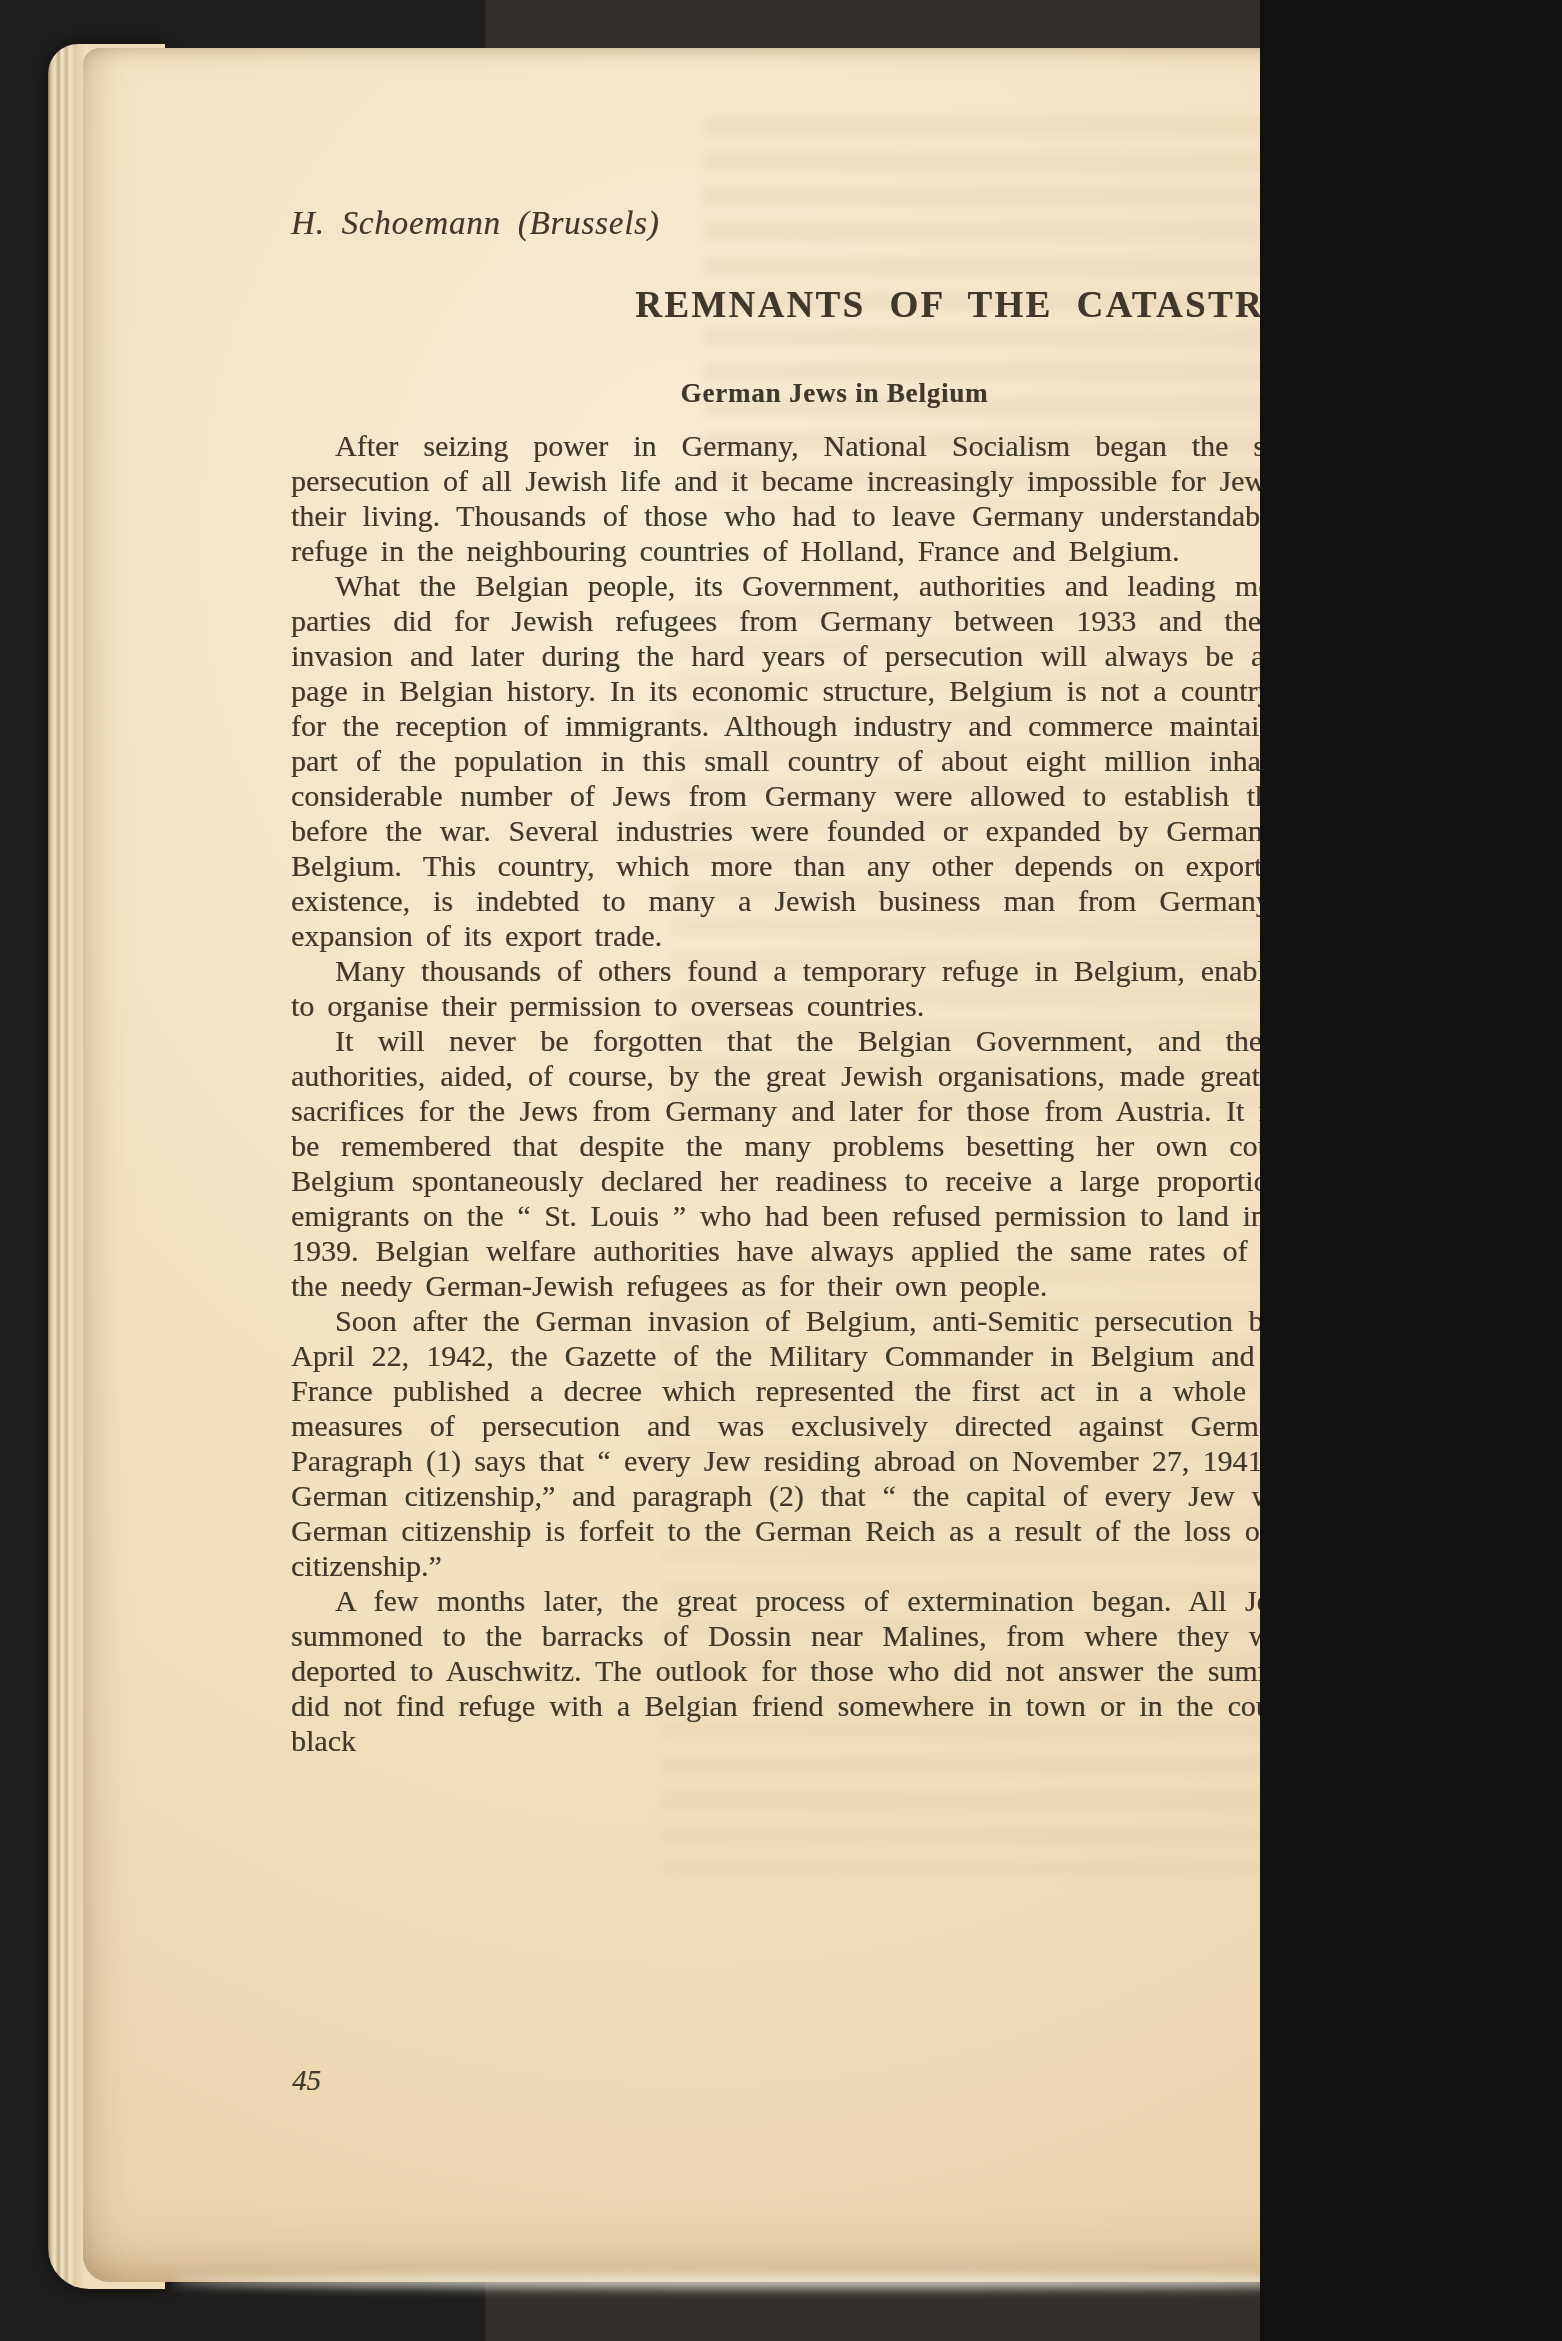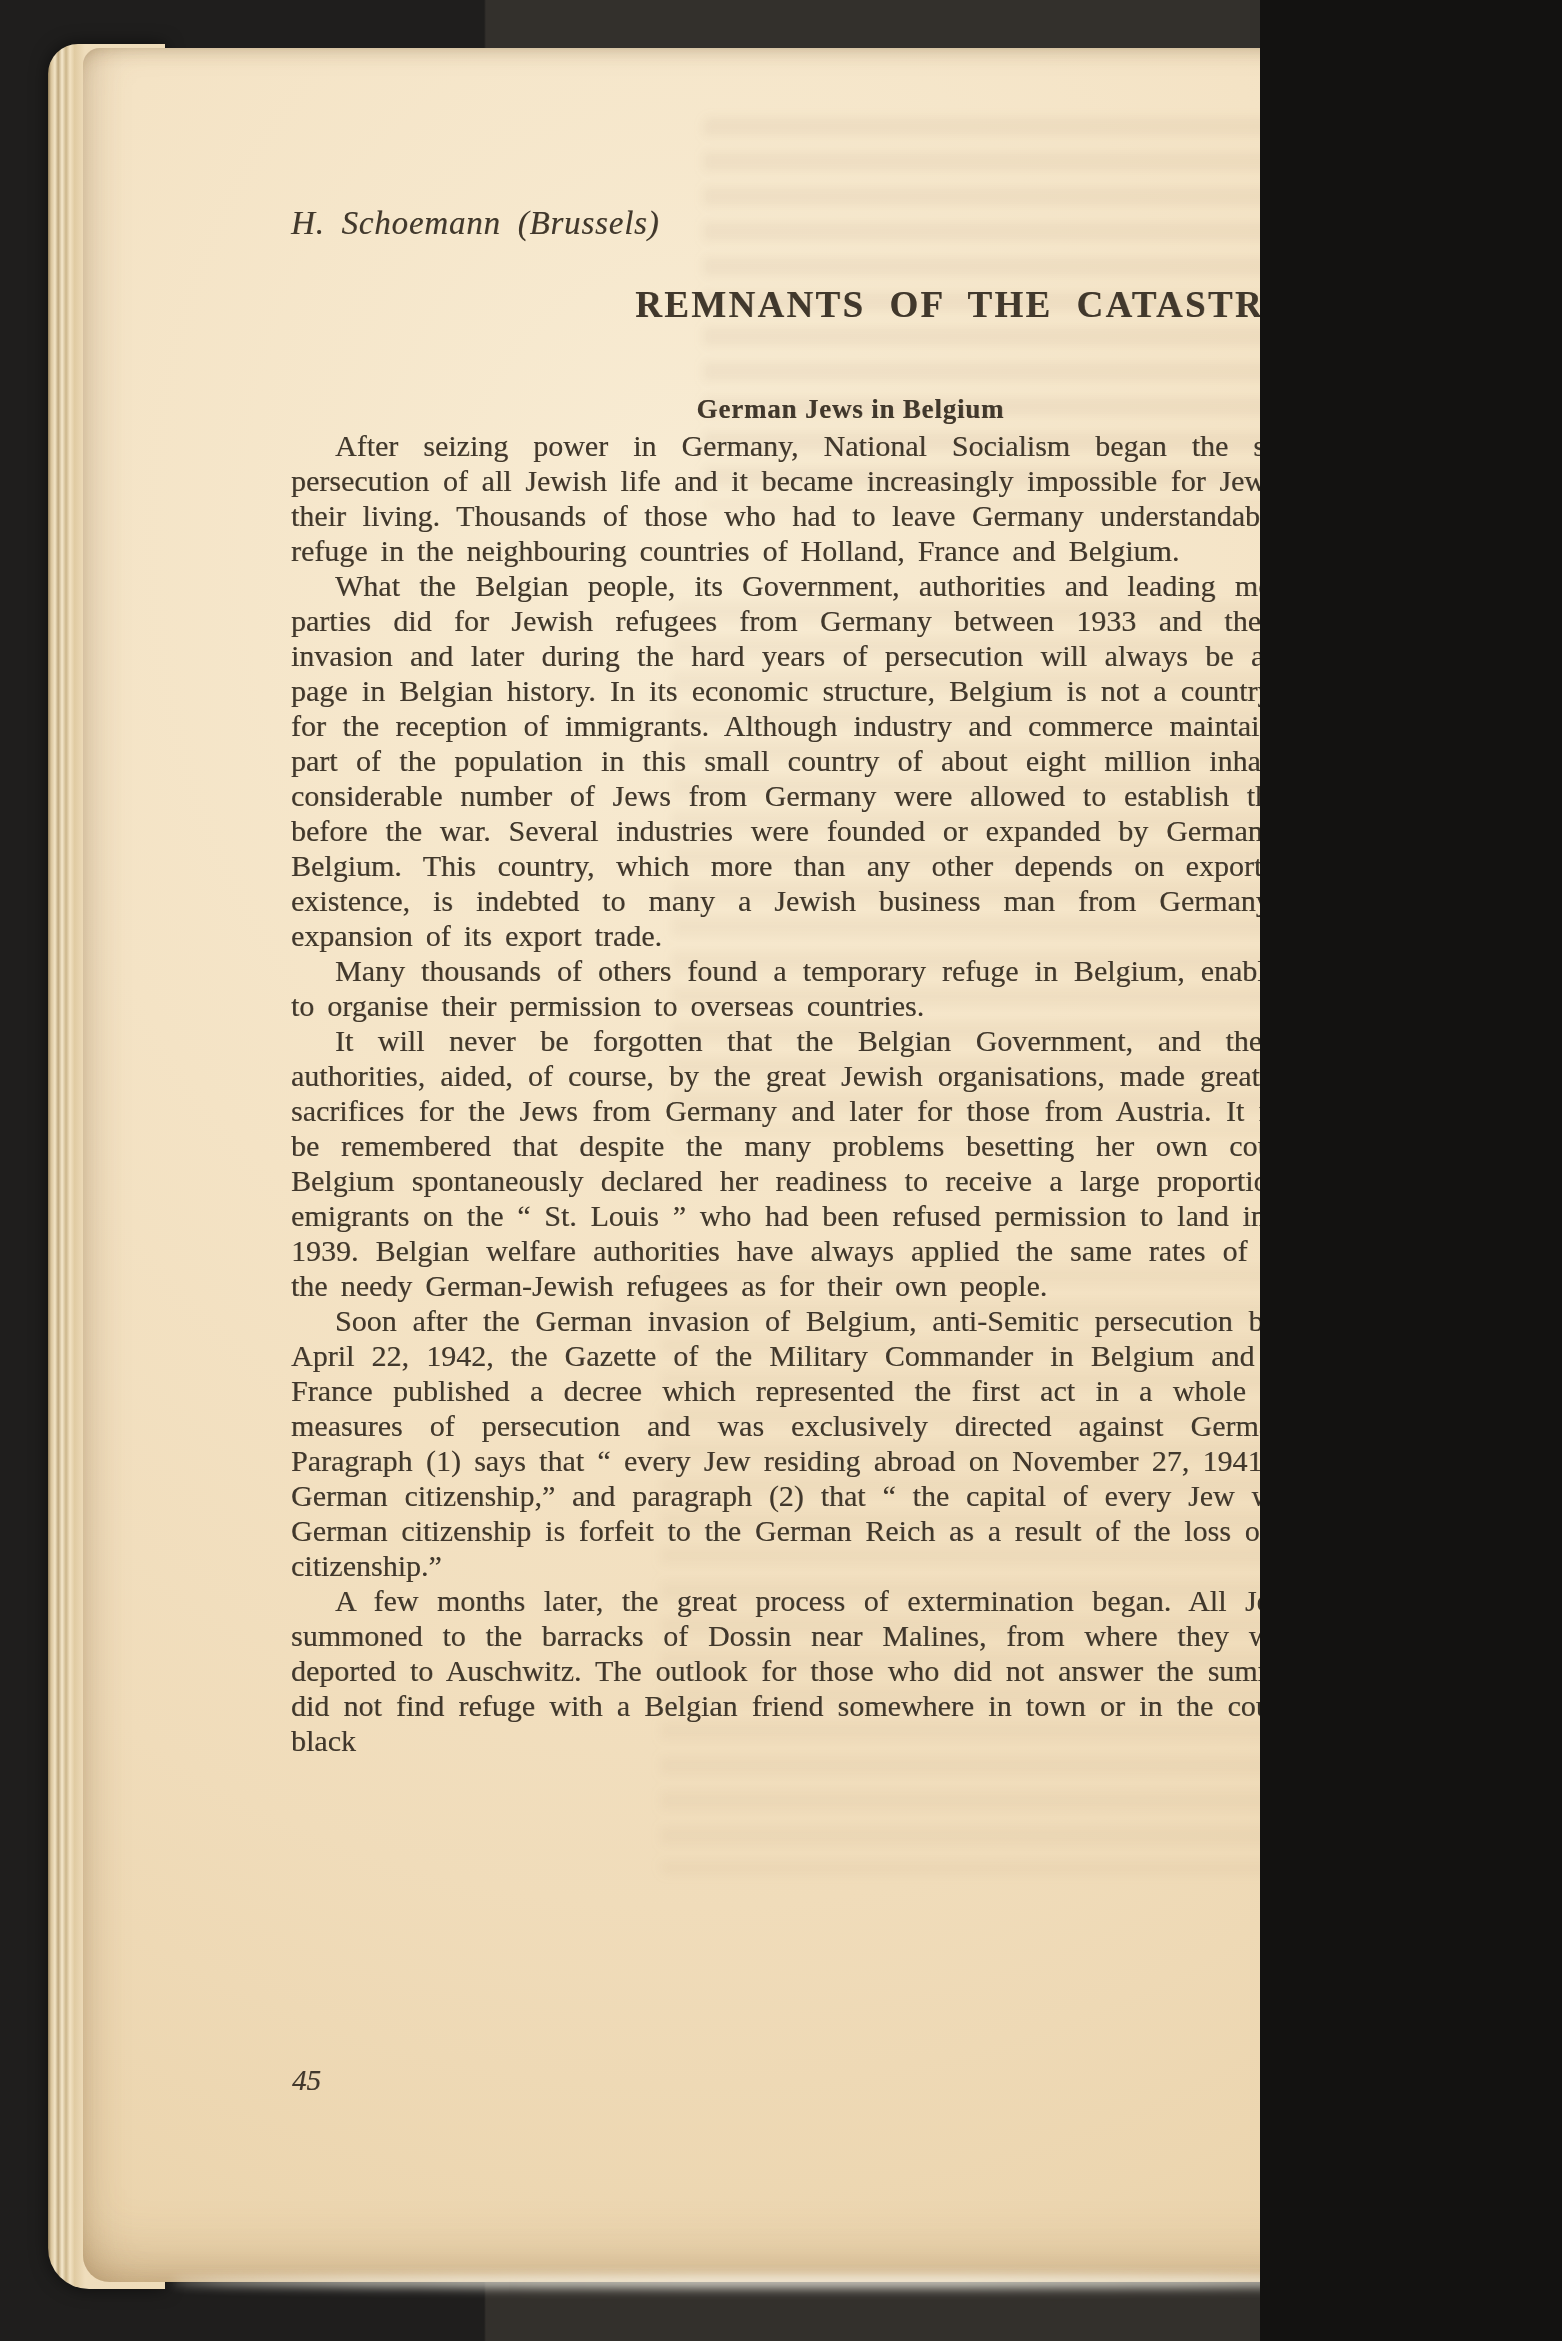--- a/index.html
+++ b/index.html
@@ -90,21 +90,21 @@
   <div class="bottom-deckle"></div>
 
   <div class="bleed bleed-1"></div>
   <div class="bleed bleed-2"></div>
   <div class="bleed bleed-3"></div>
 
   <div class="author ink">H. Schoemann (Brussels)</div>
 
   <h1 class="title ink" style="margin:0;">REMNANTS OF THE CATASTROPHE</h1>
 
-  <h2 class="section-heading ink" style="margin:16px;">German Jews in Belgium</h2>
+  <h2 class="section-heading ink" style="margin:0;">German Jews in Belgium</h2>
 
   <div class="body-text ink">
     <p>After seizing power in Germany, National Socialism began the systematic persecution of all Jewish life and it became increasingly impossible for Jews to earn their living.  Thousands of those who had to leave Germany understandably sought refuge in the neighbouring countries of Holland, France and Belgium.</p>
     <p>What the Belgian people, its Government, authorities and leading men of all parties did for Jewish refugees from Germany between 1933 and the German invasion and later during the hard years of persecution will always be a glorious page in Belgian history.  In its economic structure, Belgium is not a country suitable for the reception of immigrants.  Although industry and commerce maintain a large part of the population in this small country of about eight million inhabitants, a considerable number of Jews from Germany were allowed to establish themselves before the war.  Several industries were founded or expanded by German Jews in Belgium.  This country, which more than any other depends on exports for its existence, is indebted to many a Jewish business man from Germany for an expansion of its export trade.</p>
     <p>Many thousands of others found a temporary refuge in Belgium, enabling them to organise their permission to overseas countries.</p>
     <p>It will never be forgotten that the Belgian Government, and the Belgian authorities, aided, of course, by the great Jewish organisations, made great financial sacrifices for the Jews from Germany and later for those from Austria.  It must also be remembered that despite the many problems besetting her own countrymen, Belgium spontaneously declared her readiness to receive a large proportion of the emigrants on the “ St. Louis ” who had been refused permission to land in Cuba in 1939.  Belgian welfare authorities have always applied the same rates of relief for the needy German-Jewish refugees as for their own people.</p>
     <p>Soon after the German invasion of Belgium, anti-Semitic persecution began.  On April 22, 1942, the Gazette of the Military Commander in Belgium and Northern France published a decree which represented the first act in a whole series of measures of persecution and was exclusively directed against German Jews.  Paragraph (1) says that “ every Jew residing abroad on November 27, 1941, has lost German citizenship,” and paragraph (2) that “ the capital of every Jew who loses German citizenship is forfeit to the German Reich as a result of the loss of German citizenship.”</p>
     <p>A few months later, the great process of extermination began.  All Jews were summoned to the barracks of Dossin near Malines, from where they were later deported to Auschwitz.  The outlook for those who did not answer the summons and did not find refuge with a Belgian friend somewhere in town or in the country was black</p>
   </div>
 

